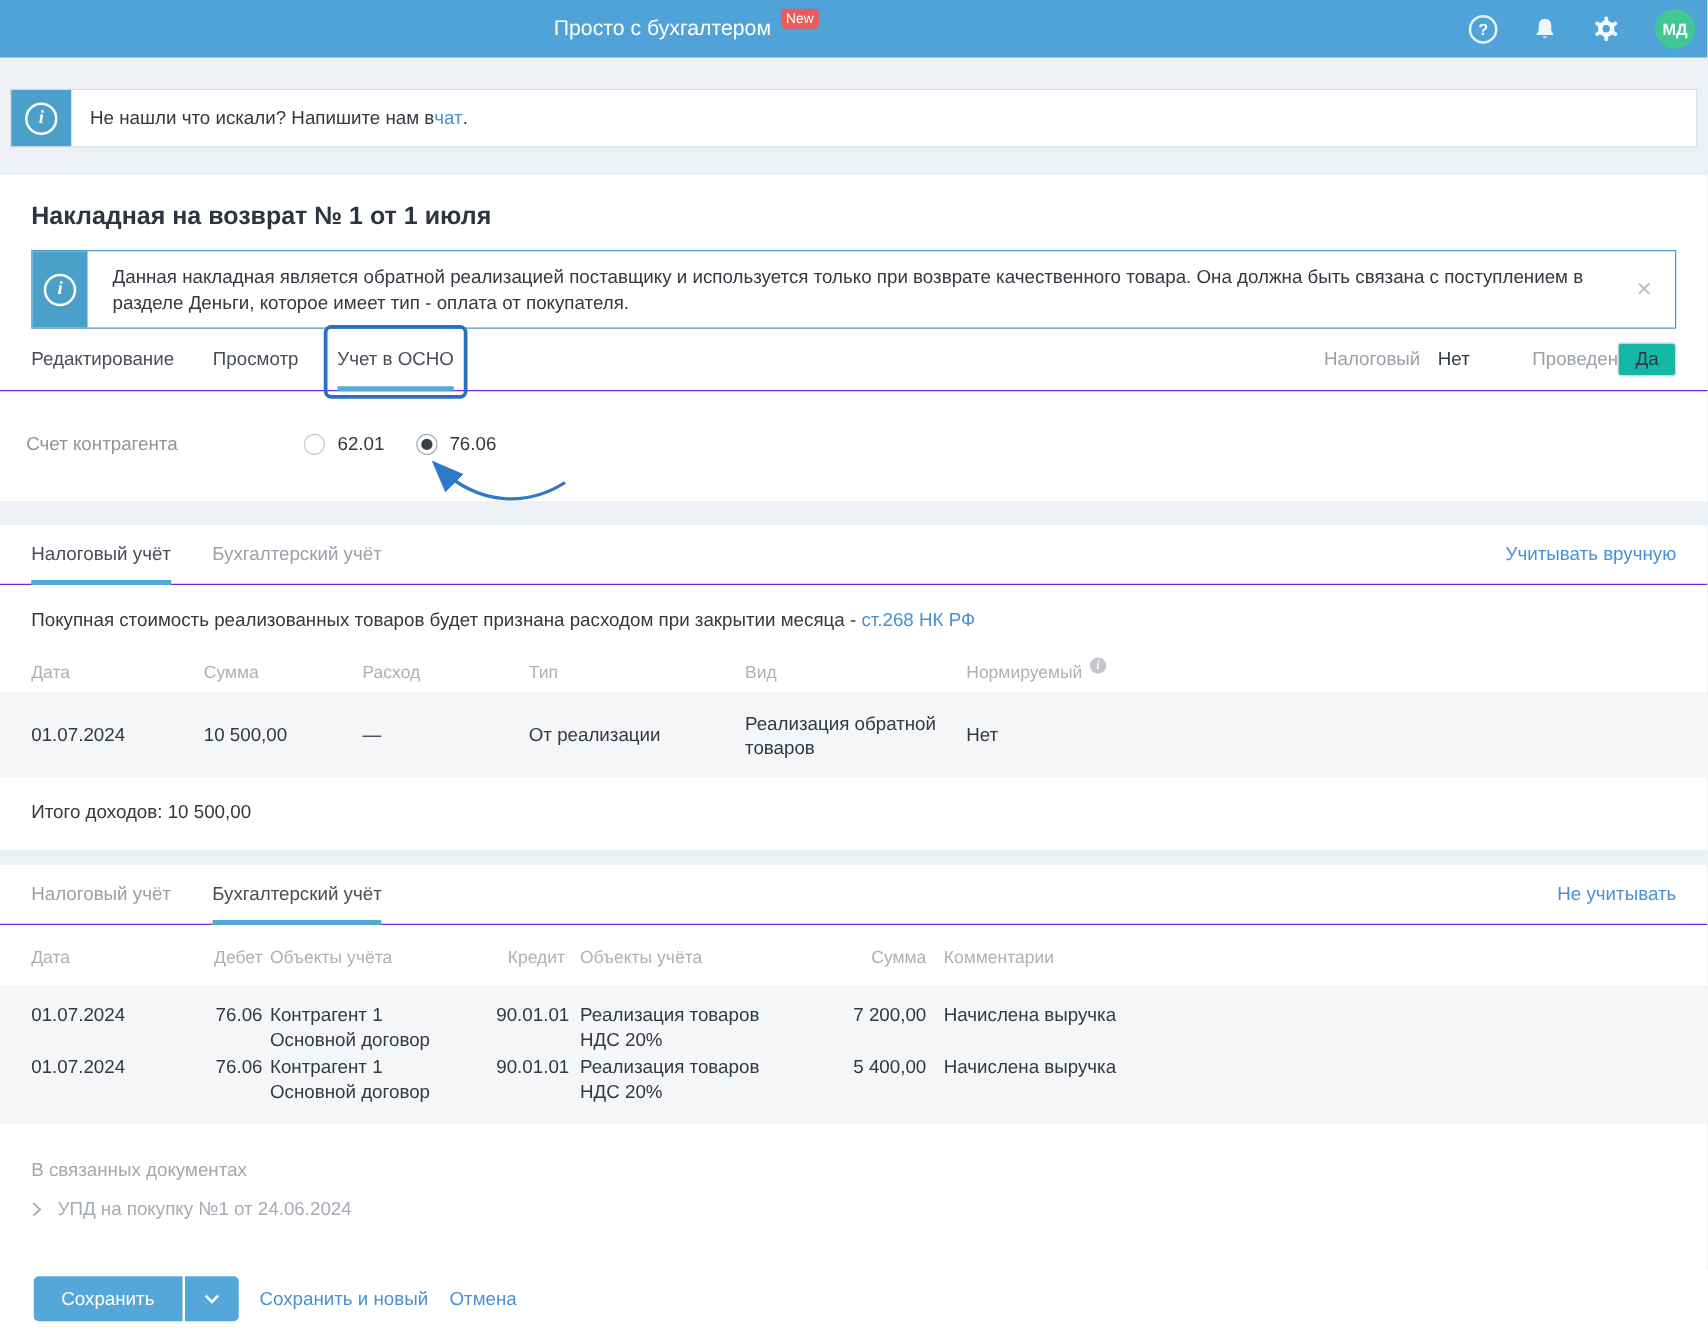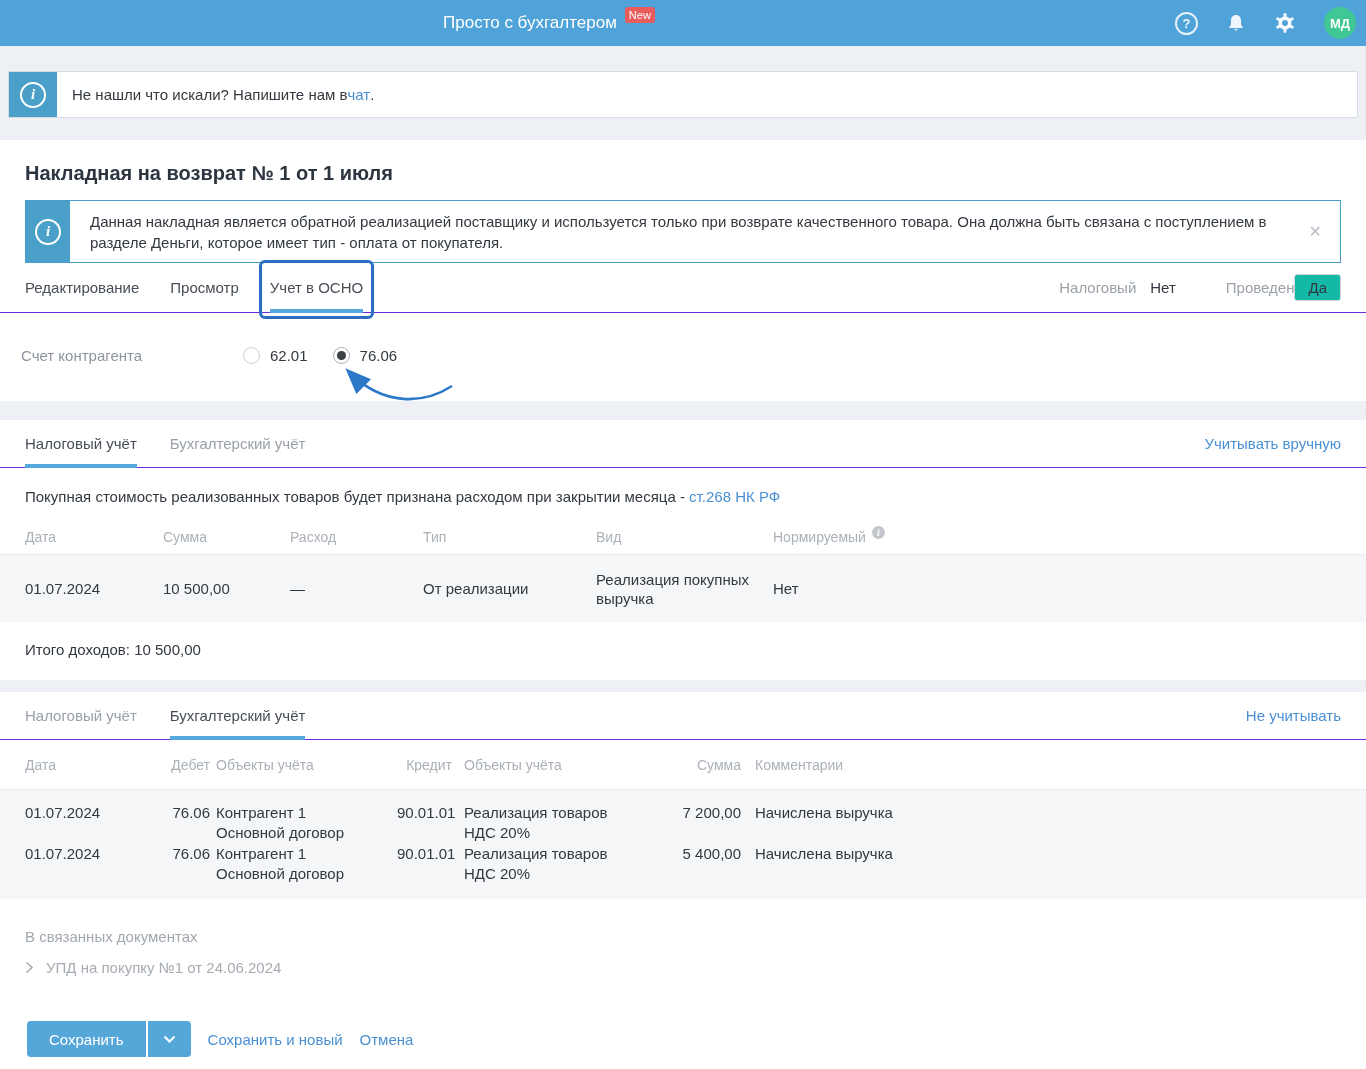--- a/index.html
+++ b/index.html
@@ -241,21 +241,21 @@
         <span>Нормируемый</span>
         <span class="mini-info">i</span>
       </span>
     </div>
 
     <div class="grid income-grid income-row">
       <span>01.07.2024</span>
       <span>10 500,00</span>
       <span>—</span>
       <span>От реализации</span>
-      <span class="cell-2line">Реализация покупных выручка</span>
+      <span class="cell-2line">Реализация обратной товаров</span>
       <span>Нет</span>
     </div>
 
     <div class="total-line">Итого доходов: 10 500,00</div>
   </section>
 
   <section class="panel panel-acc">
     <div class="tabs-row section-tabs">
       <div class="tab inactive" style="margin-right:33px">
         <span>Налоговый учёт</span>

